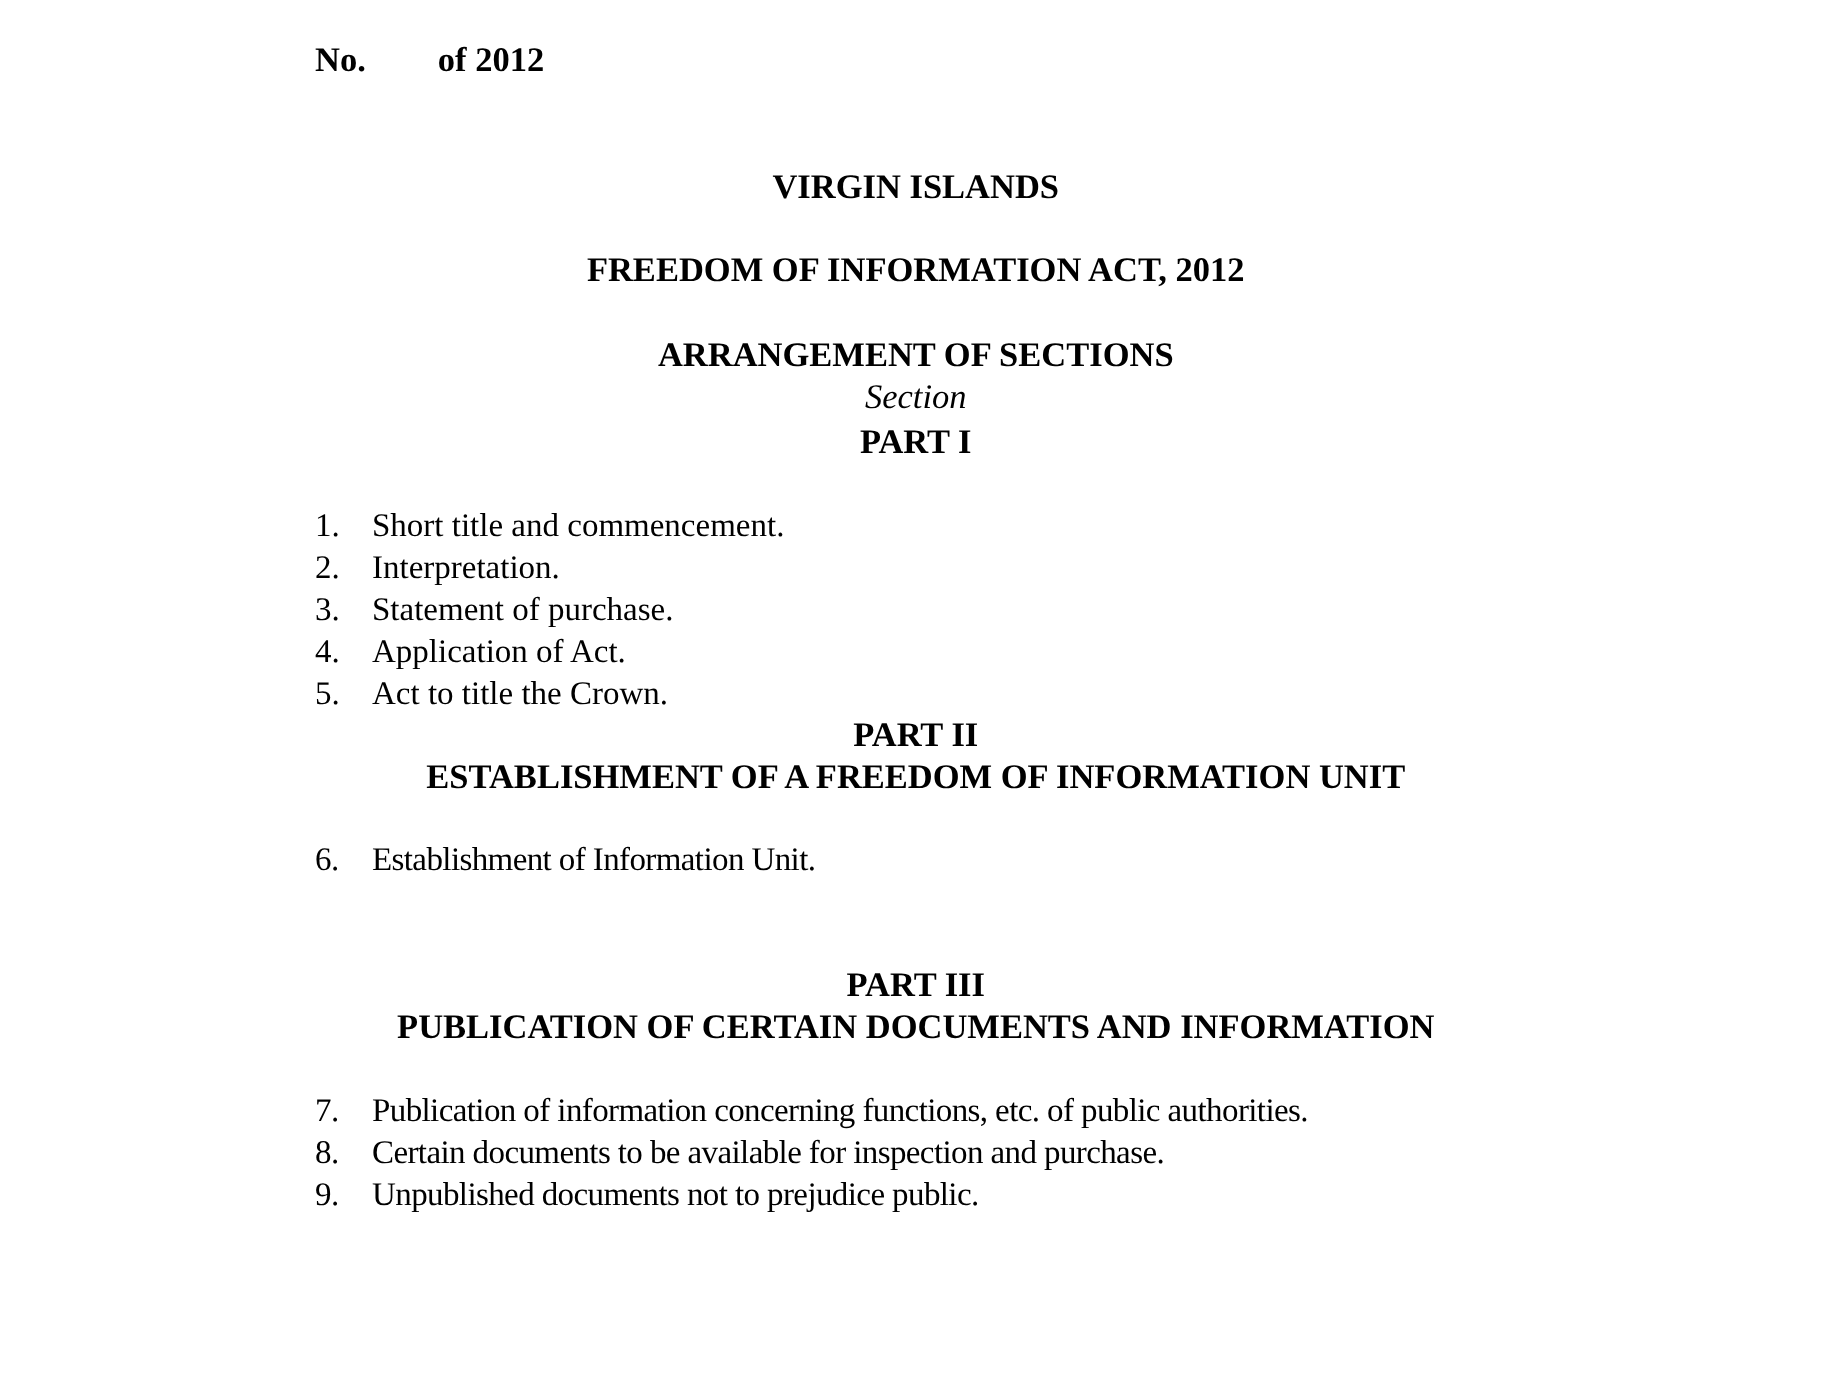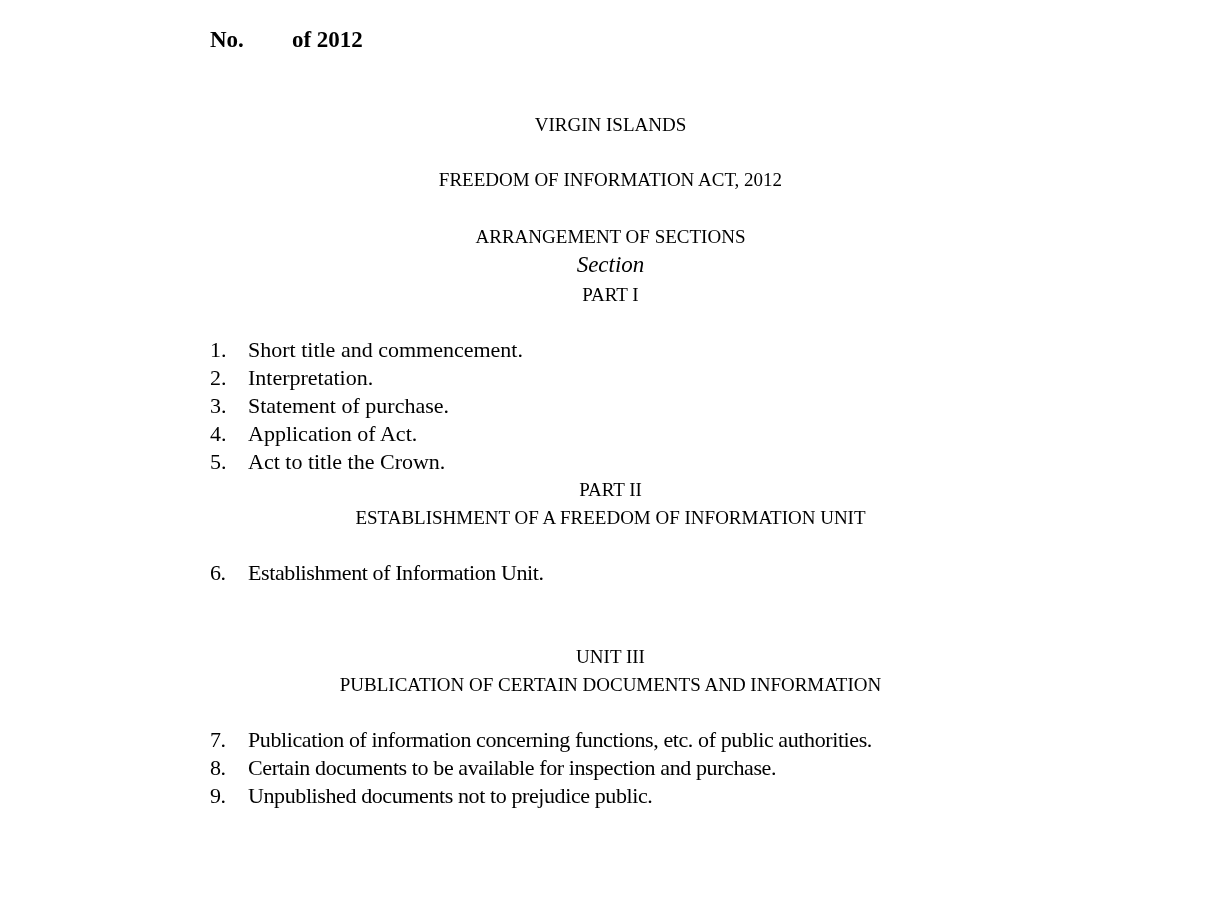--- a/index.html
+++ b/index.html
@@ -25,22 +25,22 @@
     font-weight: bold;
     font-size: 23px;
     line-height: 28px;
     margin-bottom: 57px;
   }
   .num-gap {
     display: inline-block;
     width: 48px;
   }
   .heading {
-    font-weight: normal;
-    font-size: 19px;
+    font-weight: bold;
+    font-size: 23px;
     line-height: 28px;
     text-align: center;
     margin: 0;
   }
   .title-line-1 { margin-bottom: 27px; }
   .title-line-2 { margin-bottom: 29px; }
   .title-line-3 { }
   .section-label {
     font-style: italic;
     font-size: 23px;
@@ -115,21 +115,21 @@
     </div>
 
     <div class="toc-list condensed">
       <div class="toc-item">
         <span class="toc-num">6.</span>
         <span class="toc-text">Establishment of Information Unit.</span>
       </div>
     </div>
 
     <div class="part-heading-block after-gap-2">
-      <div class="heading">UNIT III</div>
+      <div class="heading">PART III</div>
       <div class="heading">PUBLICATION OF CERTAIN DOCUMENTS AND INFORMATION</div>
     </div>
 
     <div class="toc-list condensed">
       <div class="toc-item">
         <span class="toc-num">7.</span>
         <span class="toc-text">Publication of information concerning functions, etc. of public authorities.</span>
       </div>
       <div class="toc-item">
         <span class="toc-num">8.</span>

